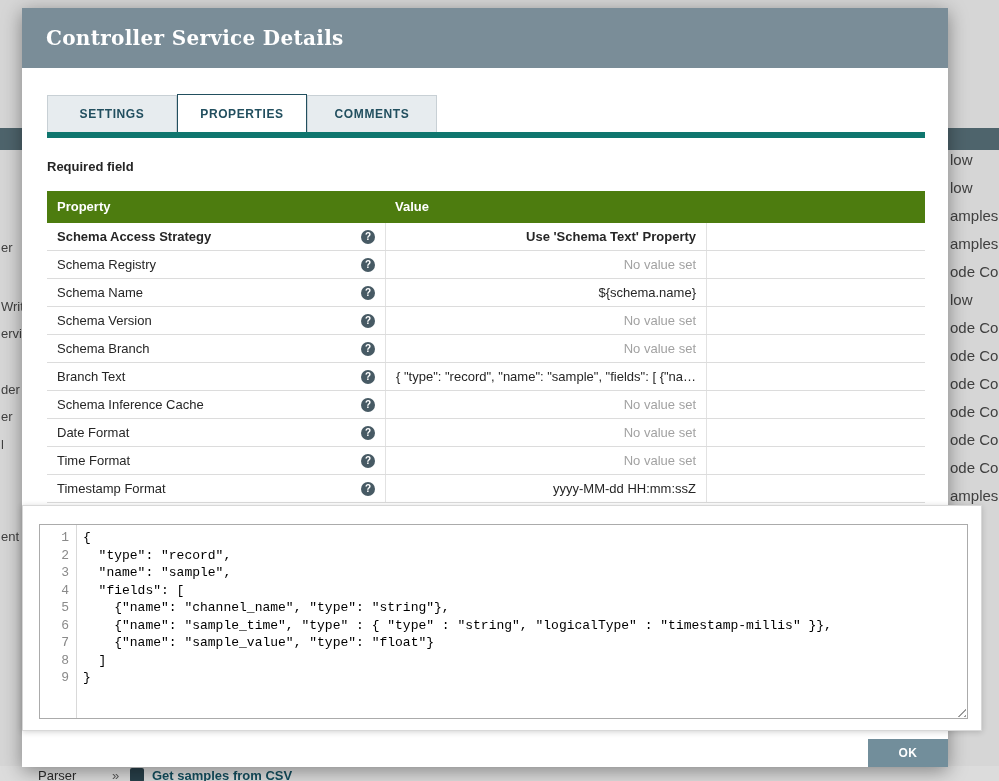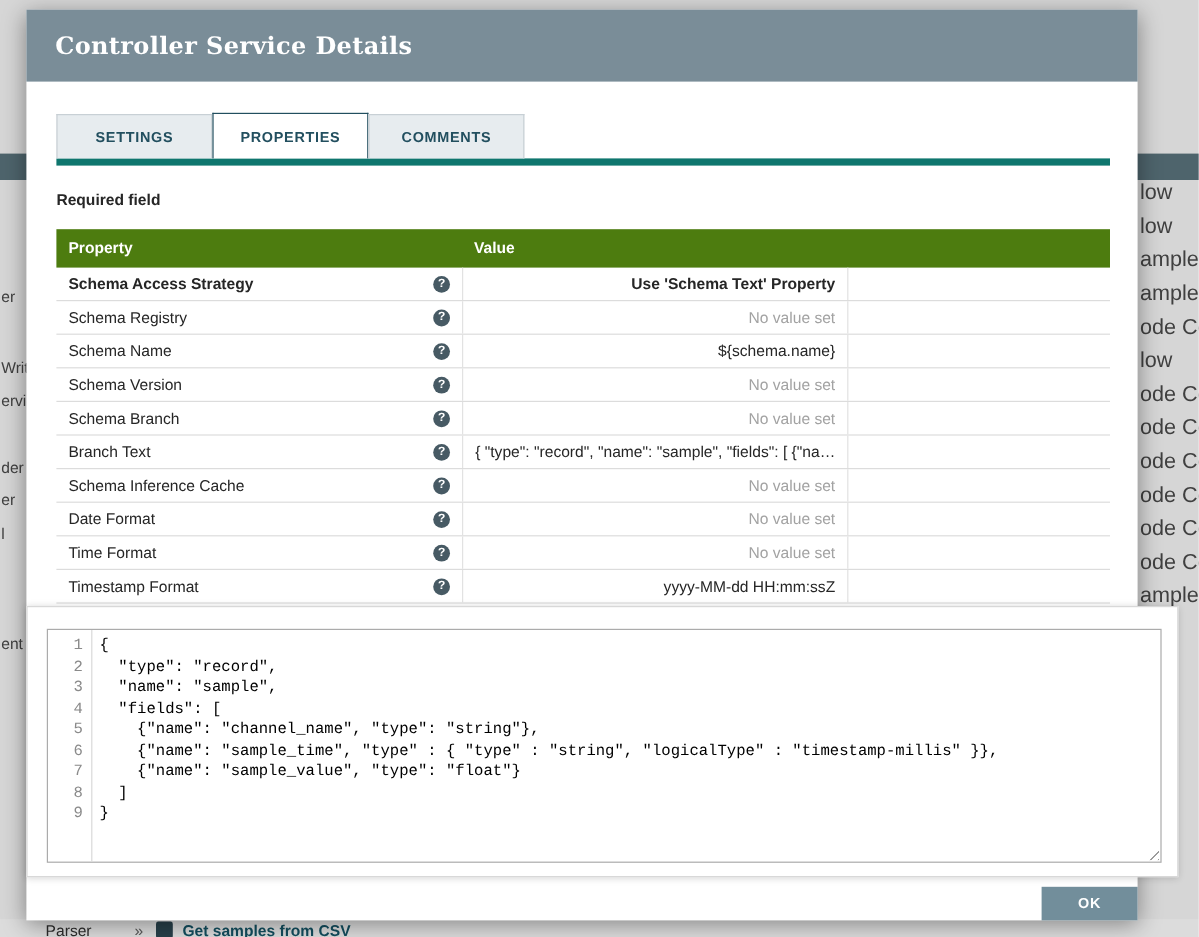--- a/index.html
+++ b/index.html
@@ -16,21 +16,21 @@
   .bg-left-strip { position:absolute; left:0; top:0; width:44px; height:781px; overflow:hidden; }
   .bg-left-strip .frag { position:absolute; left:1px; font-size:13px; color:#4a4a4a; white-space:nowrap; }
   .bg-left-strip .frag:nth-child(1){ top:240px; }
   .bg-left-strip .frag:nth-child(2){ top:299px; }
   .bg-left-strip .frag:nth-child(3){ top:326px; }
   .bg-left-strip .frag:nth-child(4){ top:382px; }
   .bg-left-strip .frag:nth-child(5){ top:409px; }
   .bg-left-strip .frag:nth-child(6){ top:437px; }
   .bg-left-strip .frag:nth-child(7){ top:529px; }
   .bg-right-strip { position:absolute; left:950px; top:146px; width:49px; overflow:hidden; }
-  .bg-right-strip .frag { height:28px; line-height:28px; font-size:18px; color:#4a4a4a; white-space:nowrap; }
+  .bg-right-strip .frag { height:28px; line-height:28px; font-size:15px; color:#4a4a4a; white-space:nowrap; }
   .bg-bottom { position:absolute; left:0; top:766px; width:100%; height:15px; background:#fdfdfd; }
   .bc-parent { position:absolute; left:38px; top:2px; font-size:13px; color:#333; }
   .bc-sep { position:absolute; left:112px; top:2px; font-size:13px; color:#666; }
   .bc-icon { position:absolute; left:130px; top:2px; width:14px; height:14px; background:#2e4a56; border-radius:2px; }
   .bc-current { position:absolute; left:152px; top:2px; font-size:13px; font-weight:bold; color:#165a6d; }
 
   .overlay { position:absolute; inset:0; background:rgba(0,0,0,0.13); z-index:1; }
 
   
   .dialog {

